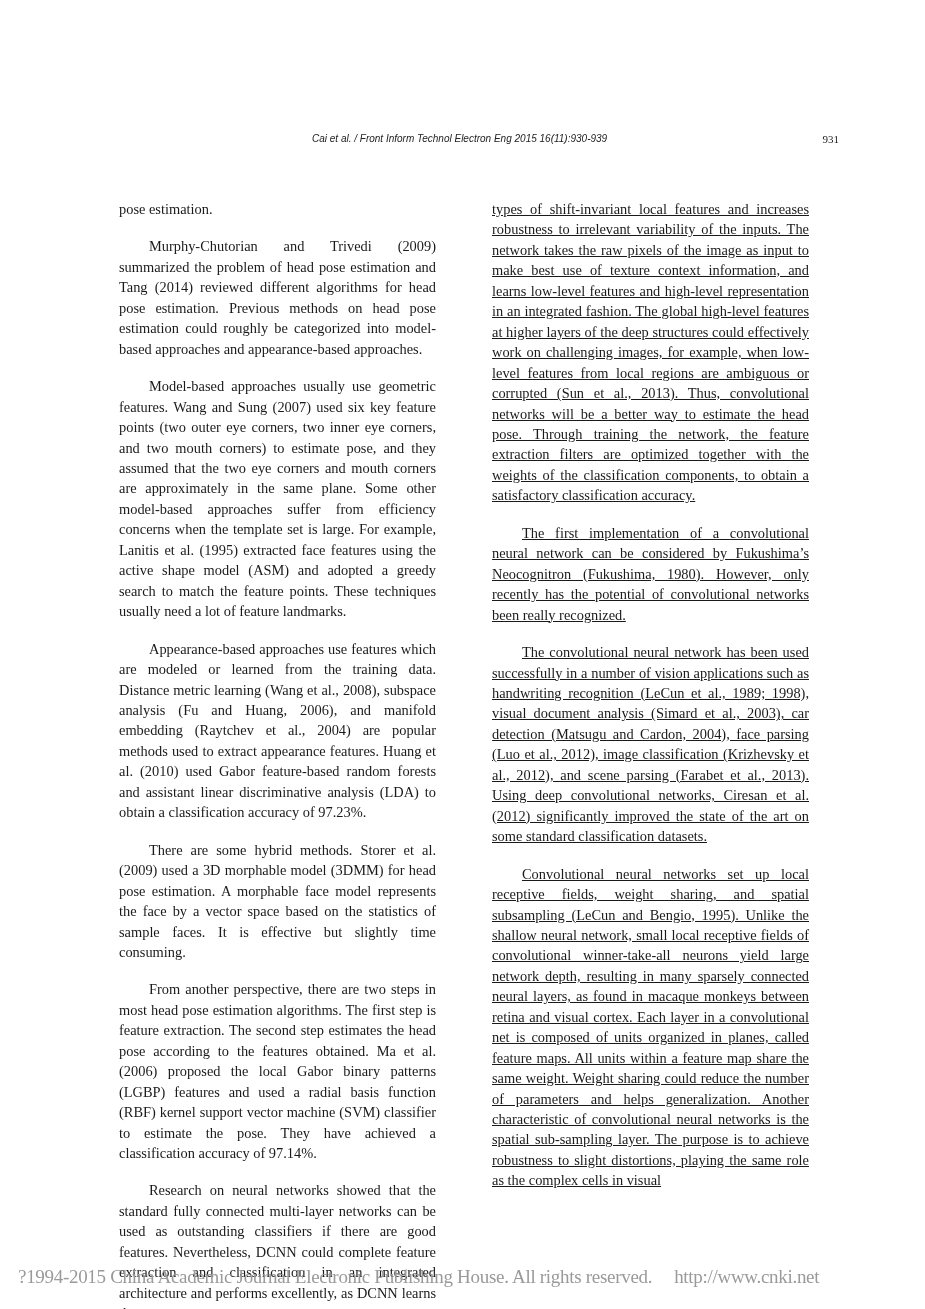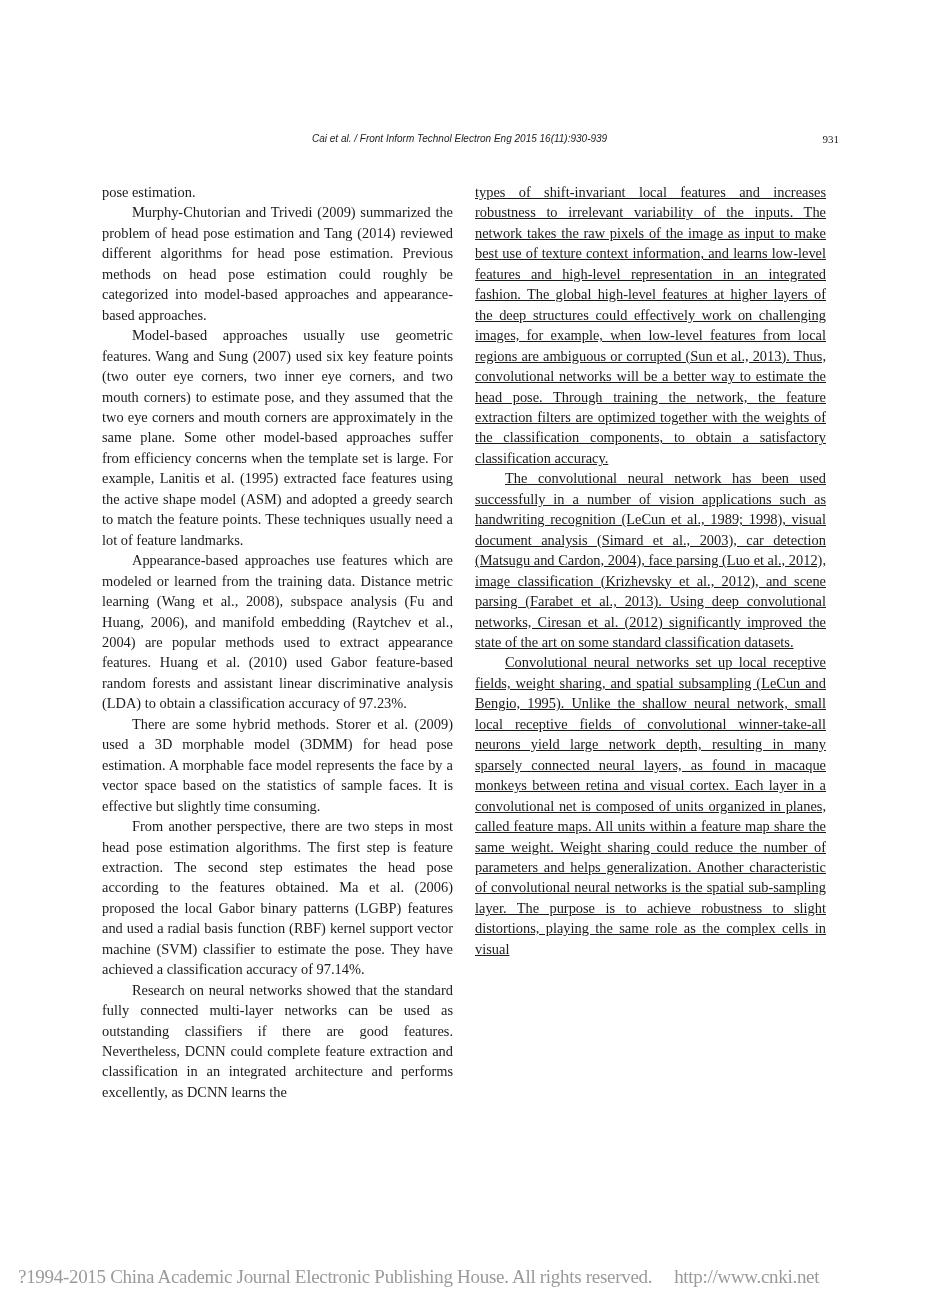--- a/index.html
+++ b/index.html
@@ -13,21 +13,21 @@
     position: absolute; right: 0; top: 0; font-style: normal;
     font-family: "Liberation Serif", serif; font-size: 11px;
   }
   .col {
     position: absolute; top: 182px; width: 351px;
     font-family: "Liberation Serif", serif; font-size: 14.4px; line-height: 20.45px;
     text-align: justify; hyphens: none;
   }
   .col-left { left: 102px; }
   .col-right { left: 475px; text-decoration: underline; }
-  .col p { margin: 0; text-indent: 0; }
+  .col p { margin: 17px; text-indent: 0; }
   .col p.indent { text-indent: 30px; }
   .section-heading {
     font-family: "Liberation Serif", serif; font-weight: bold; font-size: 18.5px;
     margin: 20px 0 14px 0; text-align: left; line-height: 24px;
   }
   .section-heading .num { margin-right: 10px; }
   .footer {
     position: absolute; top: 1266px; left: 18px; width: 900px;
     font-family: "Liberation Serif", serif; font-size: 19px; color: #9a9a9a;
     letter-spacing: -0.3px;
@@ -47,19 +47,20 @@
   <p class="indent">Murphy-Chutorian and Trivedi (2009) summarized the problem of head pose estimation and Tang (2014) reviewed different algorithms for head pose estimation. Previous methods on head pose estimation could roughly be categorized into model-based approaches and appearance-based approaches.</p>
   <p class="indent">Model-based approaches usually use geometric features. Wang and Sung (2007) used six key feature points (two outer eye corners, two inner eye corners, and two mouth corners) to estimate pose, and they assumed that the two eye corners and mouth corners are approximately in the same plane.  Some other model-based approaches suffer from efficiency concerns when the template set is large.  For example, Lanitis et al. (1995) extracted face features using the active shape model (ASM) and adopted a greedy search to match the feature points.  These techniques usually need a lot of feature landmarks.</p>
   <p class="indent">Appearance-based approaches use features which are modeled or learned from the training data. Distance metric learning (Wang et al., 2008), subspace analysis (Fu and Huang, 2006), and manifold embedding (Raytchev et al., 2004) are popular methods used to extract appearance features. Huang et al. (2010) used Gabor feature-based random forests and assistant linear discriminative analysis (LDA) to obtain a classification accuracy of 97.23%.</p>
   <p class="indent">There are some hybrid methods.  Storer et al. (2009) used a 3D morphable model (3DMM) for head pose estimation. A morphable face model represents the face by a vector space based on the statistics of sample faces.  It is effective but slightly time consuming.</p>
   <p class="indent">From another perspective, there are two steps in most head pose estimation algorithms. The first step is feature extraction.  The second step estimates the head pose according to the features obtained.  Ma et al. (2006) proposed the local Gabor binary patterns (LGBP) features and used a radial basis function (RBF) kernel support vector machine (SVM) classifier to estimate the pose. They have achieved a classification accuracy of 97.14%.</p>
   <p class="indent">Research on neural networks showed that the standard fully connected multi-layer networks can be used as outstanding classifiers if there are good features.  Nevertheless, DCNN could complete feature extraction and classification in an integrated architecture and performs excellently, as DCNN learns the</p>
 </div>
 
 <div class="col col-right">
   <p>types of shift-invariant local features and increases robustness to irrelevant variability of the inputs.  The network takes the raw pixels of the image as input to make best use of texture context information, and learns low-level features and high-level representation in an integrated fashion.  The global high-level features at higher layers of the deep structures could effectively work on challenging images, for example, when low-level features from local regions are ambiguous or corrupted (Sun et al., 2013).  Thus, convolutional networks will be a better way to estimate the head pose.  Through training the network, the feature extraction filters are optimized together with the weights of the classification components, to obtain a satisfactory classification accuracy.</p>
+  <p class="indent">The first implementation of a convolutional neural network can be considered by Fukushima’s Neocognitron (Fukushima, 1980). However, only recently has the potential of convolutional networks been really recognized.</p>
   <p class="indent">The convolutional neural network has been used successfully in a number of vision applications such as handwriting recognition (LeCun et al., 1989; 1998), visual document analysis (Simard et al., 2003), car detection (Matsugu and Cardon, 2004), face parsing (Luo et al., 2012), image classification (Krizhevsky et al., 2012), and scene parsing (Farabet et al., 2013). Using deep convolutional networks, Ciresan et al. (2012) significantly improved the state of the art on some standard classification datasets.</p>
   <p class="indent">Convolutional neural networks set up local receptive fields, weight sharing, and spatial subsampling (LeCun and Bengio, 1995).  Unlike the shallow neural network, small local receptive fields of convolutional winner-take-all neurons yield large network depth, resulting in many sparsely connected neural layers, as found in macaque monkeys between retina and visual cortex.  Each layer in a convolutional net is composed of units organized in planes, called feature maps.  All units within a feature map share the same weight. Weight sharing could reduce the number of parameters and helps generalization. Another characteristic of convolutional neural networks is the spatial sub-sampling layer.  The purpose is to achieve robustness to slight distortions, playing the same role as the complex cells in visual</p>
 </div>
 
 <div class="footer">
   <span>?1994-2015 China Academic Journal Electronic Publishing House. All rights reserved.</span><span class="url">http://www.cnki.net</span>
 </div>
 
 </body></html>

